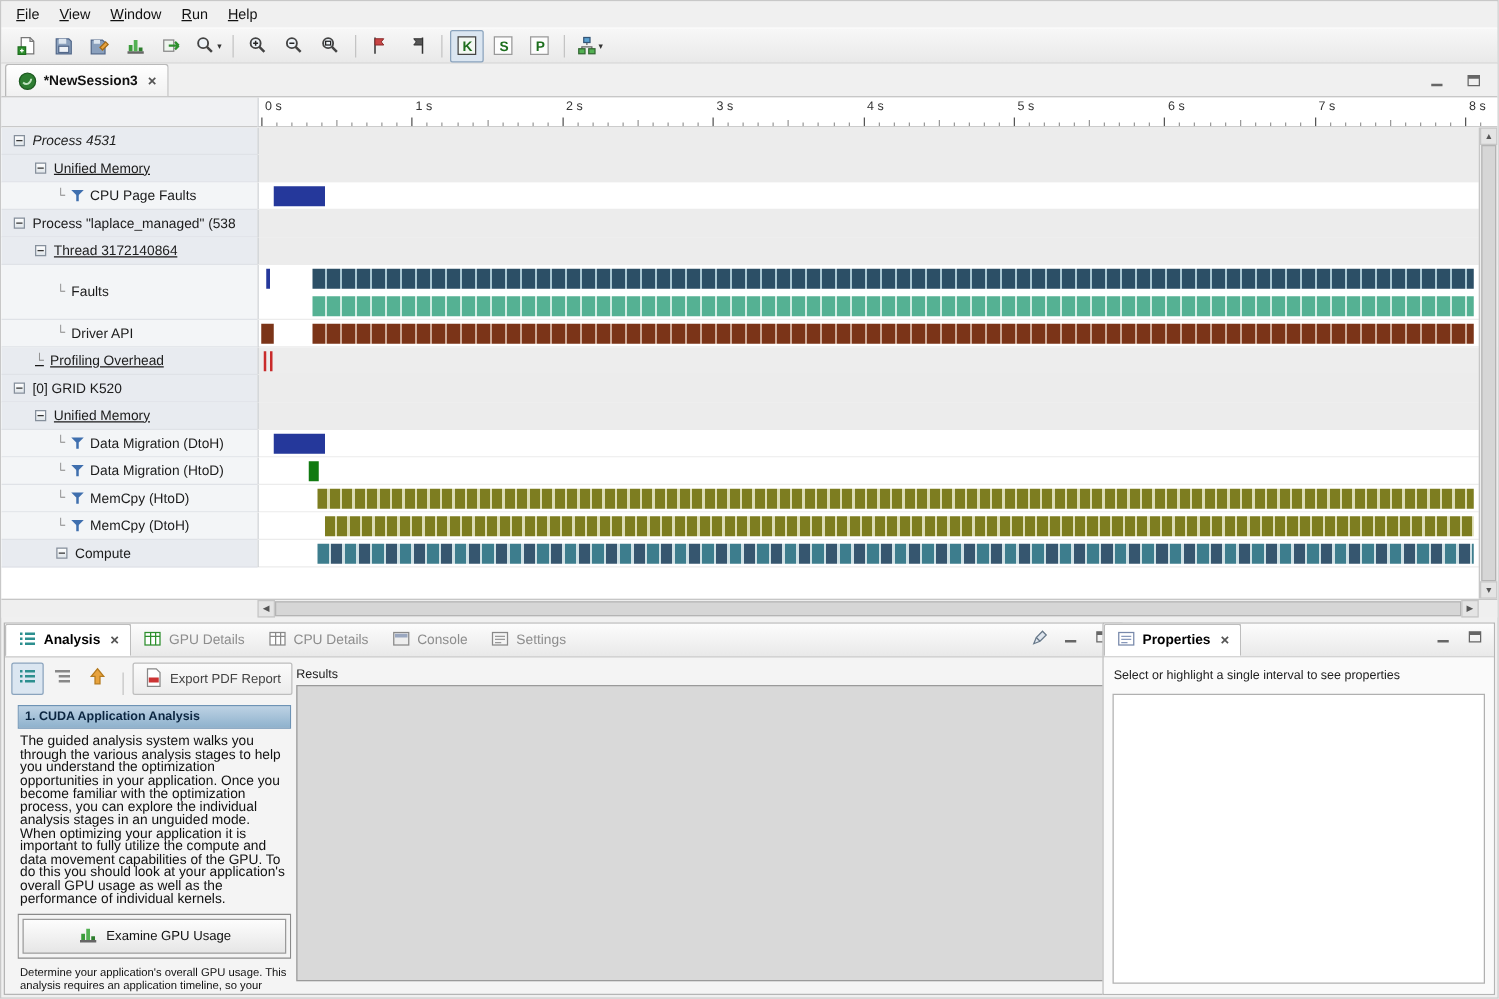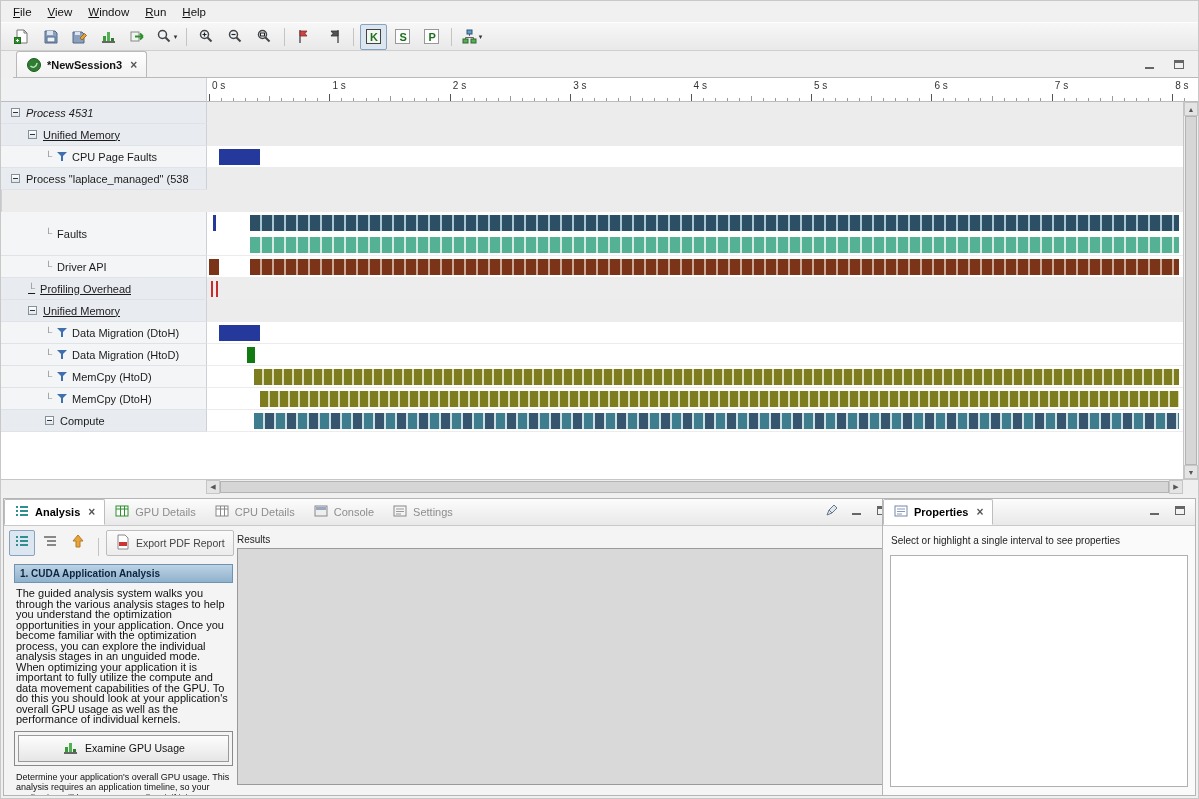--- a/index.html
+++ b/index.html
@@ -14,21 +14,21 @@
   
   .toolbar{position:absolute;top:21px;left:0;right:0;height:29px;background:linear-gradient(#f7f7f7,#e9e9e9);border-top:1px solid #fdfdfd;border-bottom:1px solid #cfcfcf;display:flex;align-items:center;padding-left:6px;box-sizing:border-box;}
   .tbtn{width:25px;height:24px;display:flex;align-items:center;justify-content:center;border:1px solid transparent;border-radius:2px;margin:0 1px;}
   .tbtn.pressed{border-color:#8aa3bd;background:#dbe6f1;}
   .tbtn .caret{font-size:7px;color:#333;margin-left:1px;}
   .tsep{width:1px;height:18px;background:#c4c4c4;margin:0 5px;}
   .ticon{display:inline-flex;align-items:center;justify-content:center;}
 
   
   .editor{position:absolute;top:50px;left:0;right:0;height:443px;background:#f0f0f0;}
-  .editor-tabbar{position:absolute;top:0;left:12px;right:0;height:27px;background:#f0f0f0;border-bottom:1px solid #b9b9b9;display:flex;align-items:flex-end;box-sizing:border-box;}
+  .editor-tabbar{position:absolute;top:0;left:0;right:0;height:27px;background:#f0f0f0;border-bottom:1px solid #b9b9b9;display:flex;align-items:flex-end;box-sizing:border-box;}
   .etab{display:flex;align-items:center;gap:5px;height:26px;padding:0 9px;margin-left:3px;background:linear-gradient(#ffffff,#f1f1f1);border:1px solid #b9b9b9;border-bottom:none;border-radius:3px 3px 0 0;font-size:11px;font-weight:bold;color:#111;box-sizing:border-box;}
   .close-x{font-size:12px;font-weight:bold;color:#555;margin-left:3px;cursor:default;}
   .winbtns{margin-left:auto;display:flex;align-items:center;gap:16px;padding-right:12px;padding-bottom:6px;}
   .winbtn{display:inline-flex;}
 
   .timeline-area{position:absolute;top:27px;left:0;right:0;bottom:0;}
   .ruler-strip{position:absolute;top:0;left:0;right:0;height:24px;}
   .ruler-corner{position:absolute;left:0;top:0;width:205px;height:24px;background:#f0f1f3;border-bottom:1px solid #bcbcbc;box-sizing:border-box;}
   .ruler{position:absolute;left:205px;right:0;top:0;height:24px;background:#ffffff;border-bottom:1px solid #bcbcbc;border-left:1px solid #cdd0d4;overflow:hidden;box-sizing:border-box;}
   .tick-label{position:absolute;top:2px;font-size:10px;color:#333;white-space:nowrap;}
@@ -405,20 +405,24 @@
             <div class="tl-row">
               <div class="tree-cell ind0" style="background: rgb(232, 235, 240);">
                 <span class="collapse-box"></span>
                 <span class="row-label">Process "laplace_managed" (538</span>
               </div>
               <div class="track-cell" style="background: rgb(236, 236, 236);">
                 <div class="lane"></div>
               </div>
             </div>
             <div class="tl-row">
+              <div class="tree-cell ind1" style="background: rgb(232, 235, 240);">
+                <span class="collapse-box"></span>
+                <span class="row-label">Thread 3172140864</span>
+              </div>
               <div class="track-cell" style="background: rgb(236, 236, 236);">
                 <div class="lane"></div>
               </div>
             </div>
             <div class="tl-row double">
               <div class="tree-cell ind2" style="background: rgb(243, 245, 247);">
                 <span class="tree-elbow">└</span>
                 <span class="row-label">Faults</span>
               </div>
               <div class="track-cell" style="background: rgb(255, 255, 255);">
@@ -446,20 +450,29 @@
             <div class="tl-row">
               <div class="tree-cell ind1" style="background: rgb(232, 235, 240);">
                 <span class="tree-elbow">└</span>
                 <span class="row-label">Profiling Overhead</span>
               </div>
               <div class="track-cell" style="background: rgb(237, 237, 237);">
                 <div class="lane">
                   <div class="bar" style="left: 3.806px; width: 2.408px; background: rgb(201, 43, 43);"></div>
                   <div class="bar" style="left: 8.622px; width: 2.408px; background: rgb(201, 43, 43);"></div>
                 </div>
+              </div>
+            </div>
+            <div class="tl-row">
+              <div class="tree-cell ind0" style="background: rgb(232, 235, 240);">
+                <span class="collapse-box"></span>
+                <span class="row-label">[0] GRID K520</span>
+              </div>
+              <div class="track-cell" style="background: rgb(236, 236, 236);">
+                <div class="lane"></div>
               </div>
             </div>
             <div class="tl-row">
               <div class="tree-cell ind1" style="background: rgb(232, 235, 240);">
                 <span class="collapse-box"></span>
                 <span class="row-label">Unified Memory</span>
               </div>
               <div class="track-cell" style="background: rgb(236, 236, 236);">
                 <div class="lane"></div>
               </div>

